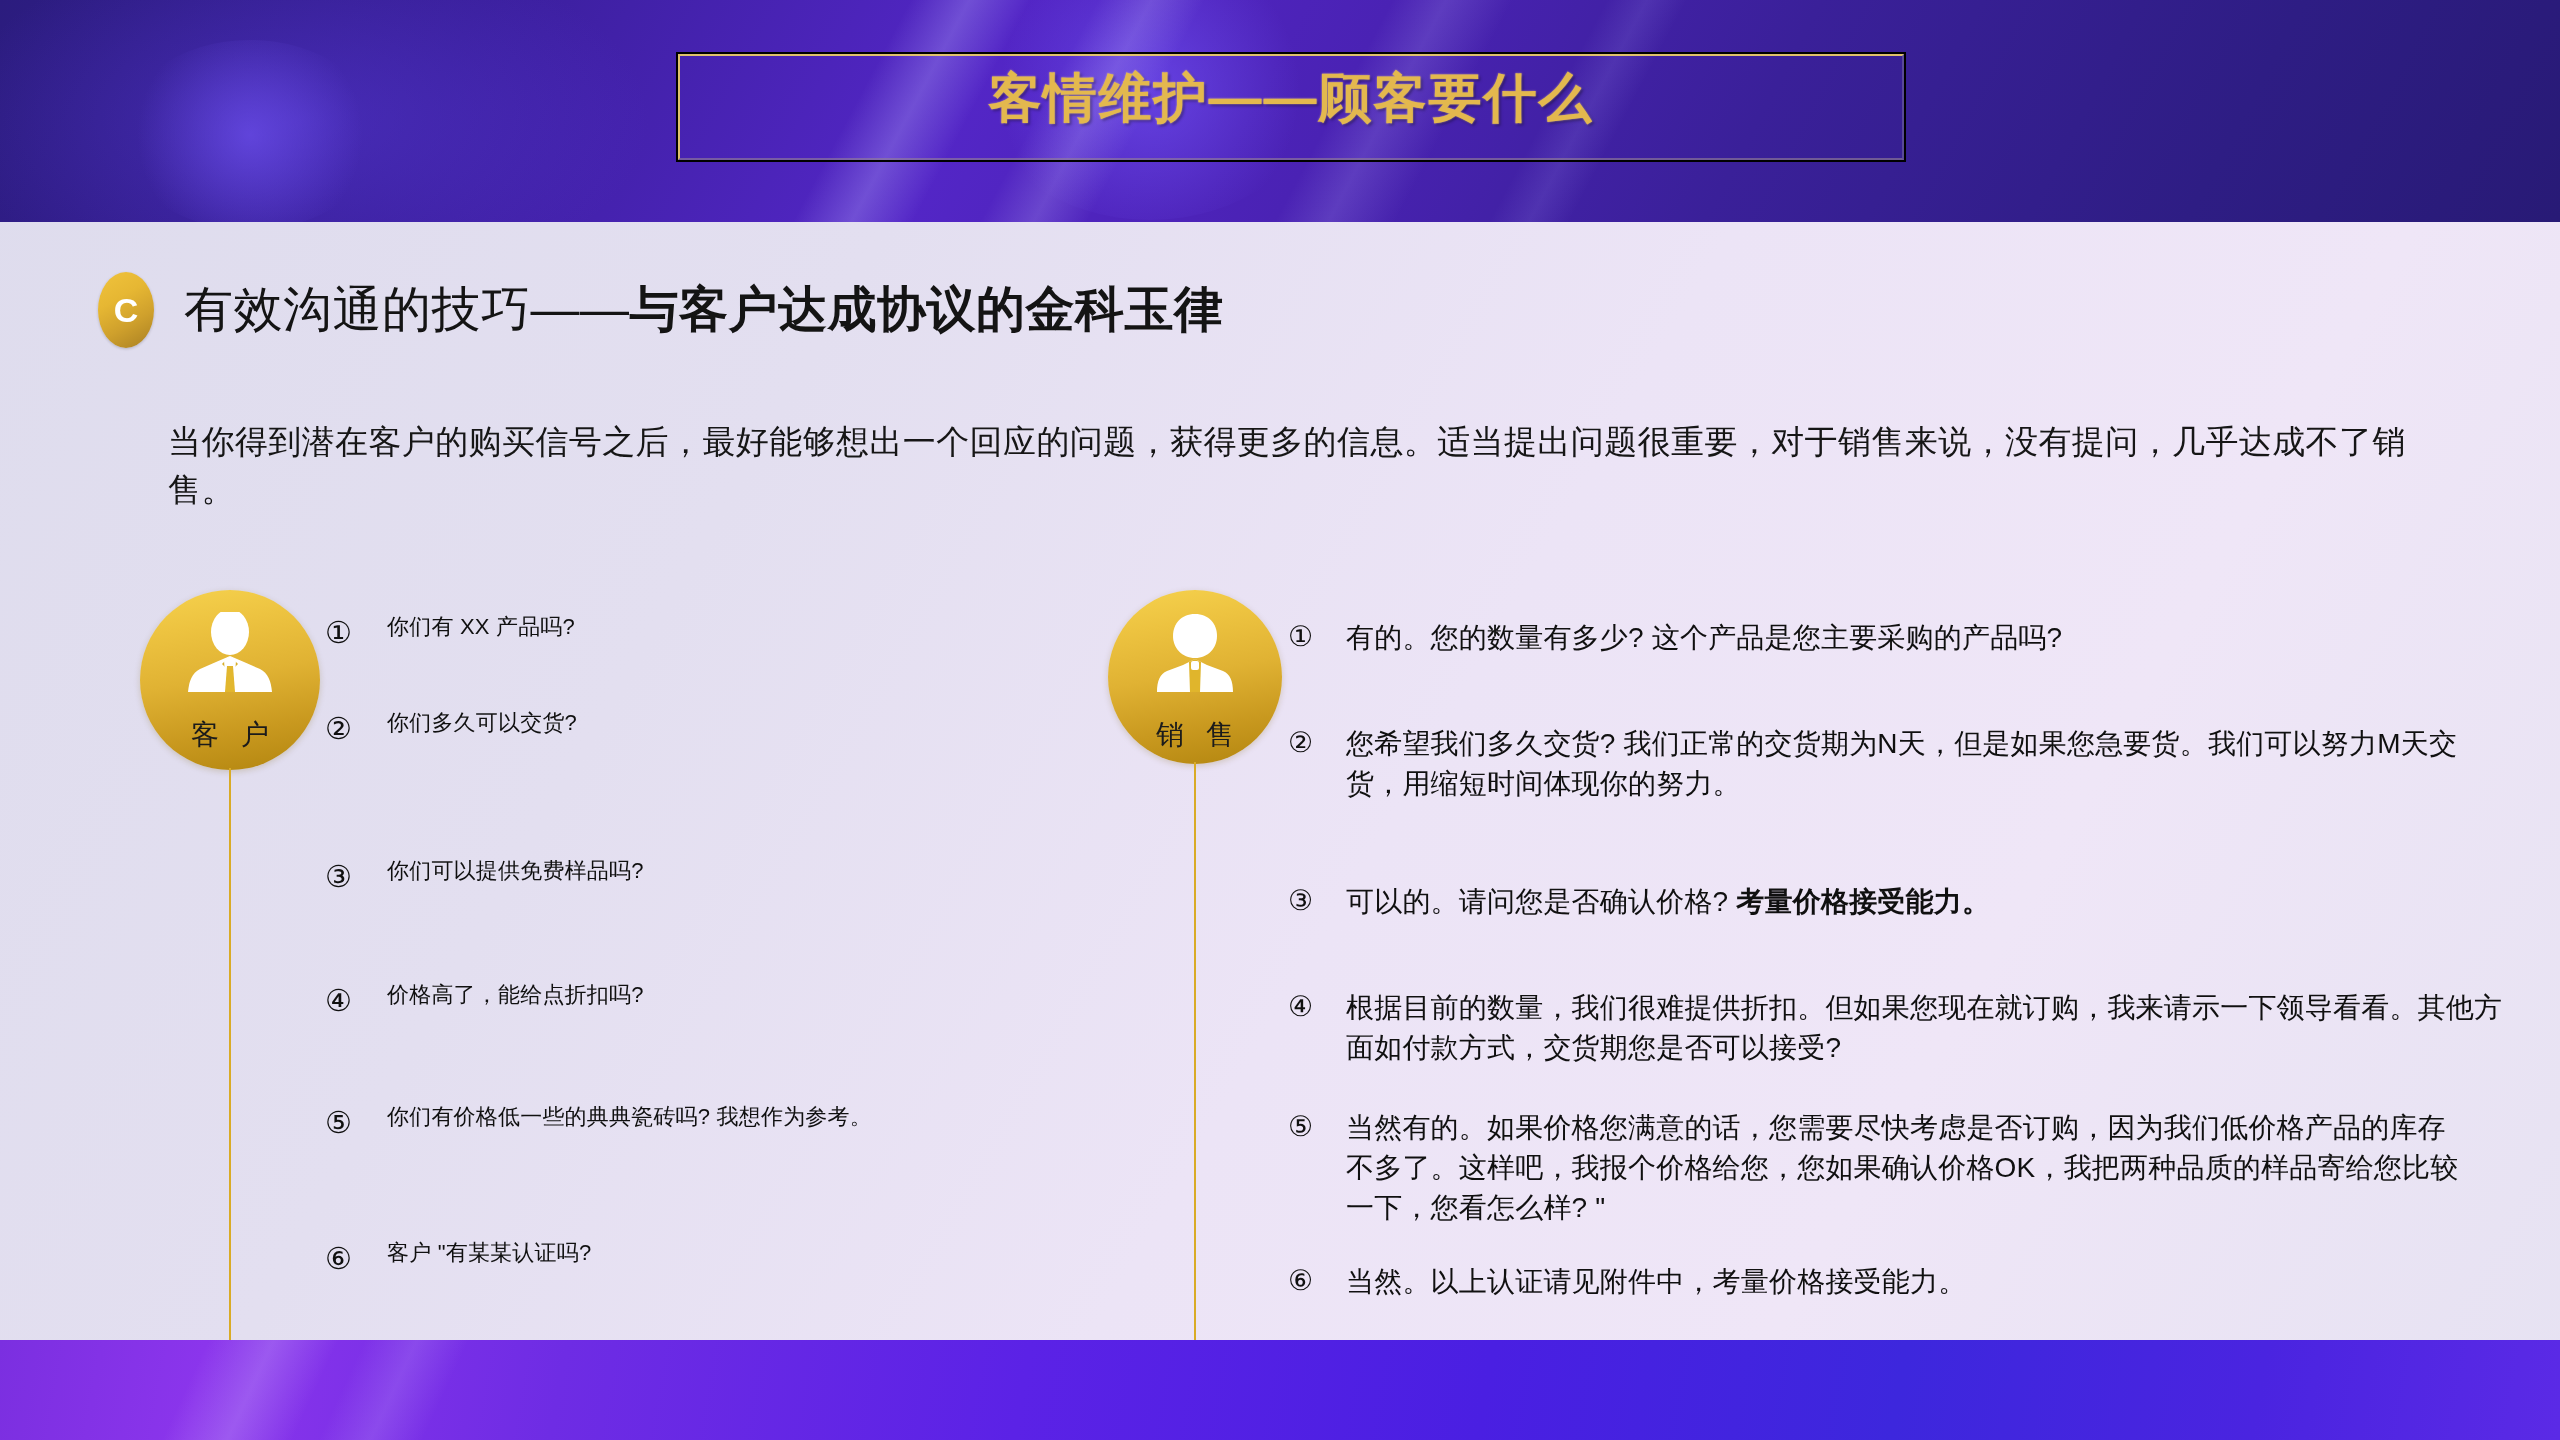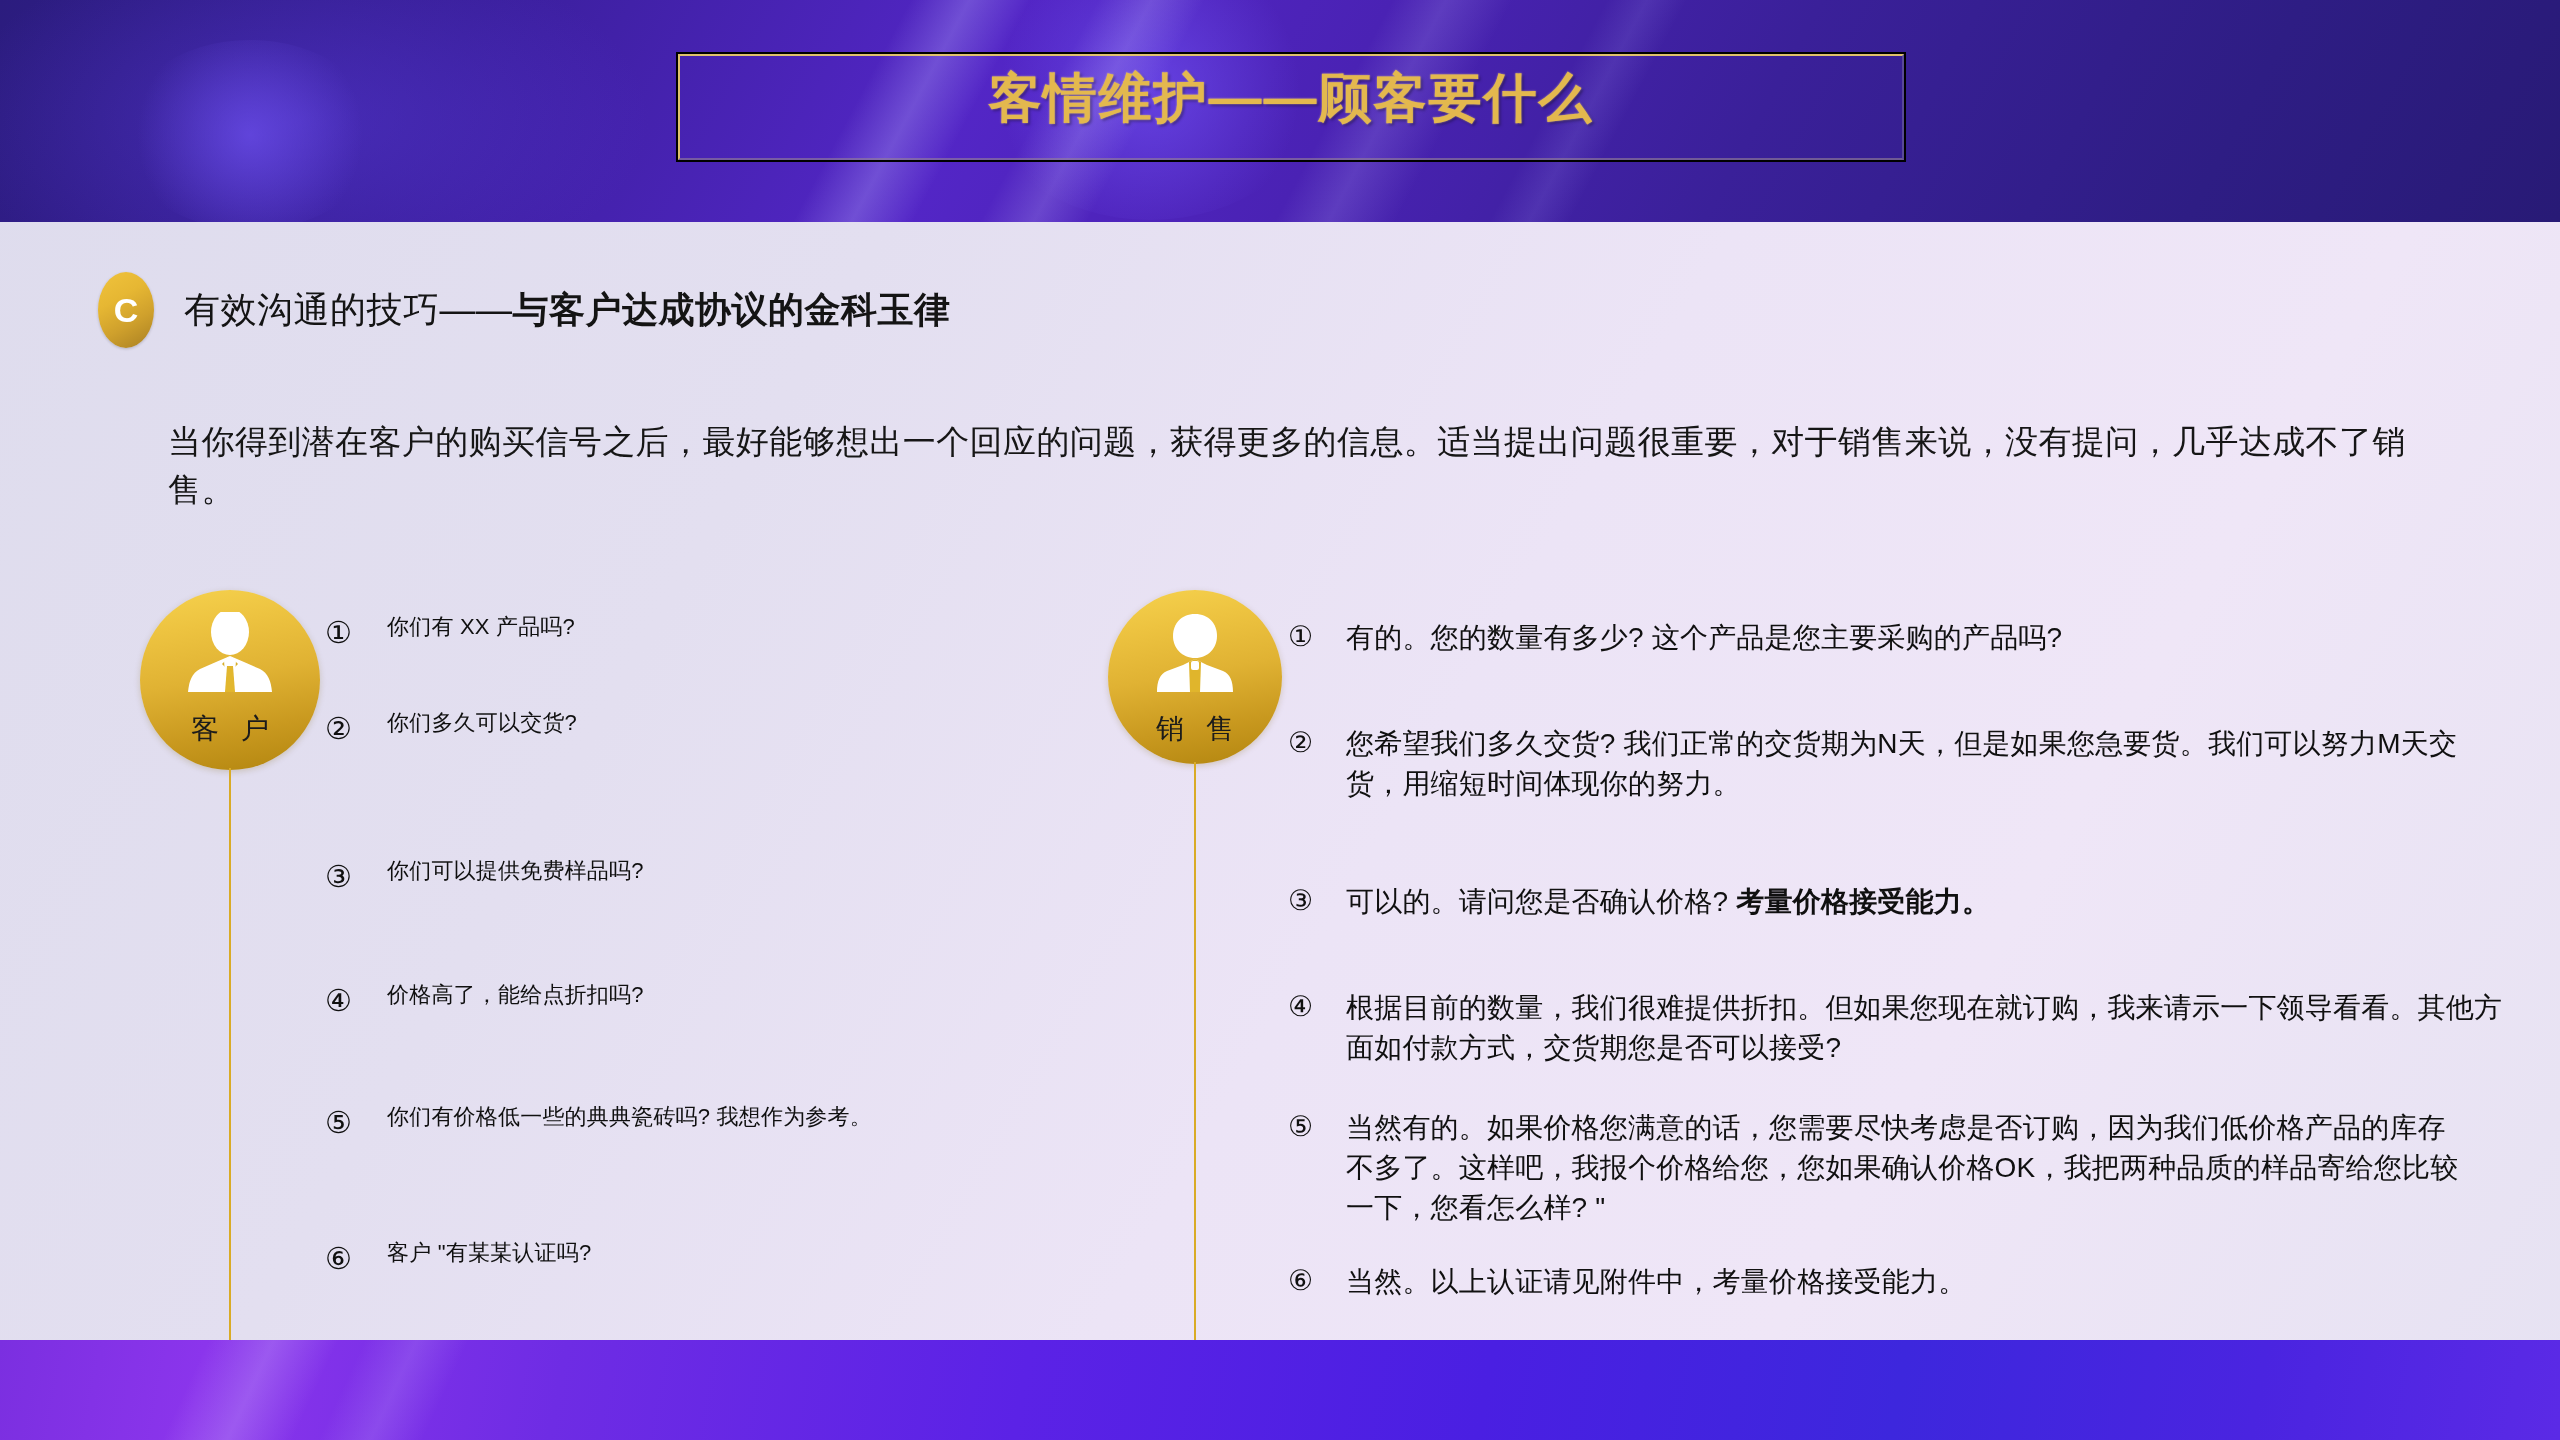--- a/index.html
+++ b/index.html
@@ -122,21 +122,21 @@
     font-size: 34px;
     font-weight: bold;
     display: flex;
     align-items: center;
     justify-content: center;
     flex: none;
     box-shadow: 0 1px 3px rgba(0,0,0,0.2);
   }
   .heading-text {
     margin-left: 30px;
-    font-size: 36px;
+    font-size: 49px;
     color: #141414;
     white-space: nowrap;
     letter-spacing: 0.5px;
   }
   .heading-text .bold {
     font-weight: bold;
   }
 
   
   .intro-paragraph {
@@ -176,21 +176,21 @@
 
   .avatar-figure {
     margin-top: 22px;
     width: 104px;
     height: 86px;
   }
   .avatar-label {
     font-size: 28px;
     color: #1b1b1b;
     letter-spacing: 7px;
-    margin-top: 12px;
+    margin-top: 18px;
     text-indent: 7px;
     font-weight: normal;
   }
 
   .connector {
     position: absolute;
     width: 2px;
     background: #d9ab26;
   }
   .connector.left-conn {

